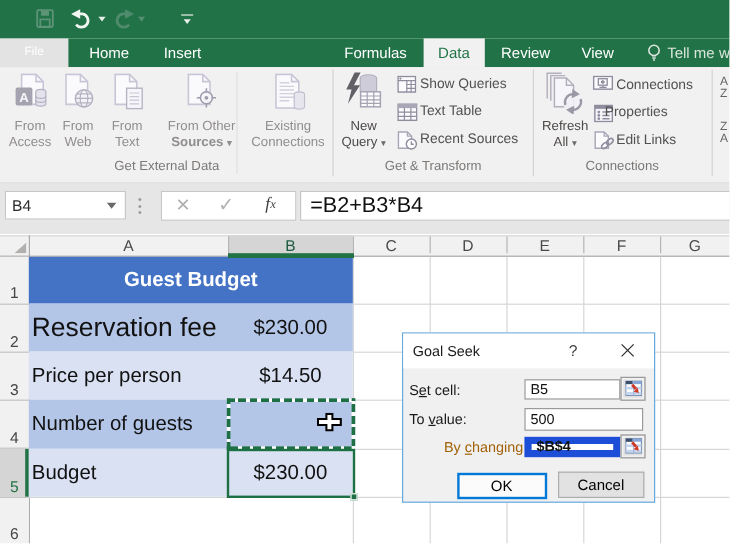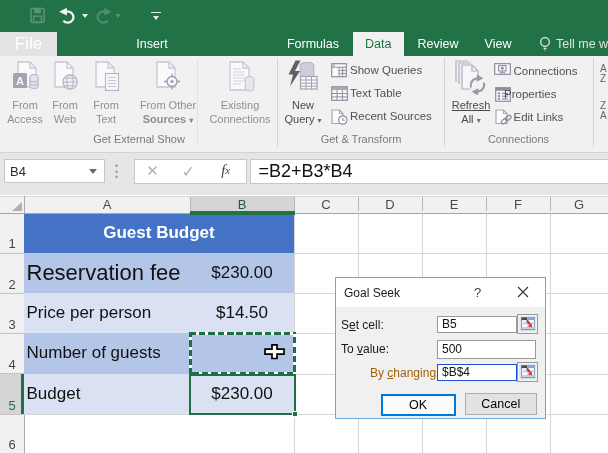--- a/index.html
+++ b/index.html
@@ -25,22 +25,23 @@
 <svg class="ab" style="left:93px;top:7px" width="20" height="17" viewBox="0 0 20 17">
 <path d="M13.8 4.6 h-4.6 A 5.6 5.6 0 1 0 14.6 13.6" fill="none" stroke="#4f8b6c" stroke-width="2.3"></path>
 <polygon points="18.8,4.7 11.2,0.8 11.2,8.6" fill="#4f8b6c"></polygon>
 </svg>
 <div class="ab" style="left:115px;top:14px;width:0;height:0;border-left:3.5px solid transparent;border-right:3.5px solid transparent;border-top:4.5px solid #558f71;"></div>
 
 <div class="ab" style="left:151px;top:11.5px;width:10px;height:1.8px;background:#e9efe9;"></div>
 <div class="ab" style="left:152.5px;top:16px;width:0;height:0;border-left:3.5px solid transparent;border-right:3.5px solid transparent;border-top:4.5px solid #e9efe9;"></div>
 
 <div class="ab" style="left:0;top:32px;width:608px;height:24px;background:#227248;"></div>
-<div class="ab ct" style="left:0;top:31.5px;width:57px;height:24px;background:#e3e3e3;color:#fff;font-size:17px;">File</div>
+<div class="ab ct" style="left:0;top:31.5px;width:57px;height:24px;background:#e3e3e3;color:#fff;font-size:10px;">File</div>
 <div class="ab" style="left:60px;top:31.5px;width:490px;height:24px;color:#fff;font-size:12.5px;">
+ <span class="ab ct" style="left:0;top:0;width:62px;height:24px;">Home</span>
  <span class="ab ct" style="left:62px;top:0;width:60px;height:24px;">Insert</span>
  <span class="ab ct" style="left:211px;top:0;width:84px;height:24px;">Formulas</span>
  <span class="ab ct" style="left:412px;top:0;width:52px;height:24px;">View</span>
  <span class="ab ct" style="left:344px;top:0;width:68px;height:24px;">Review</span>
 </div>
 <div class="ab ct" style="left:353px;top:31.5px;width:50.5px;height:24.5px;background:#f2f1f1;color:#217346;font-size:12.5px;">Data</div>
 <svg class="ab" style="left:539px;top:36px" width="12" height="16" viewBox="0 0 12 16">
 <circle cx="6" cy="6" r="4.3" fill="none" stroke="#dde7de" stroke-width="1.3"></circle>
 <path d="M4.3 10.5 h3.4 M4.6 12.3 h2.8 M5.2 14 h1.6" stroke="#dde7de" stroke-width="1.2" fill="none"></path>
 </svg>
@@ -97,21 +98,21 @@
     <span class="ab" style="left:0;top:15px;width:50px;">Access</span>
 <span class="ab" style="left:40px;top:1px;width:50px;">From</span>
     <span class="ab" style="left:40px;top:15px;width:50px;">Web</span>
 <span class="ab" style="left:81px;top:1px;width:50px;">From</span>
     <span class="ab" style="left:81px;top:15px;width:50px;">Text</span>
 <span class="ab" style="left:128px;top:1px;width:80px;">From Other</span>
     <span class="ab" style="left:128px;top:15px;width:80px;font-weight:bold;">Sources <span style="font-size:8px;">▾</span></span>
 <span class="ab" style="left:205px;top:1px;width:70px;">Existing</span>
     <span class="ab" style="left:205px;top:15px;width:70px;">Connections</span>
 </div>
-<div class="ab ct" style="left:0;top:131px;width:278px;height:15px;font-size:11px;color:#7b7977;">Get External Show</div>
+<div class="ab ct" style="left:0;top:131px;width:278px;height:15px;font-size:11px;color:#7b7977;">Get External Data</div>
 
 <svg class="ab" style="left:287px;top:60px" width="33" height="36" viewBox="0 0 33 36">
 <ellipse cx="20" cy="5" rx="6.8" ry="2.7" fill="#cfccd9" stroke="#b2afbe" stroke-width="1"></ellipse>
 <path d="M13.2 5 v11 a6.8 2.7 0 0 0 13.6 0 v-11" fill="#cfccd9" stroke="#b2afbe" stroke-width="1"></path>
 <polygon points="8.5,0.5 1.5,14.5 6,14.5 3,26.5 13,11 8,11 13.5,0.5" fill="#606066"></polygon>
 <rect x="13.5" y="16.5" width="16.5" height="12.5" fill="#fbfbfd" stroke="#a5a2b2" stroke-width="1.2"></rect>
 <path d="M13.5 20 h16.5 M13.5 23.2 h16.5 M13.5 26.2 h16.5 M19 16.5 v12.5 M24.5 16.5 v12.5" stroke="#a5a2b2" stroke-width="1" fill="none"></path>
 </svg>
 <div class="ab" style="left:268px;top:99px;width:70px;font-size:11px;color:#4c4a48;text-align:center;">New</div>
 <div class="ab" style="left:268px;top:113px;width:70px;font-size:11px;color:#4c4a48;text-align:center;">Query <span style="font-size:8px;color:#6a6a6a;">▾</span></div>
@@ -141,21 +142,21 @@
 <path d="M1 22 v-21 h12" fill="none" stroke="#b2afbc" stroke-width="1.2"></path>
 <path d="M4 24 v-21 h12" fill="none" stroke="#b2afbc" stroke-width="1.2"></path>
 <path d="M7 5 h10 l6 6 v18 h-16 z" fill="#f6f5f9" stroke="#b2afbc" stroke-width="1.2"></path>
 <path d="M17 5 v6 h6" fill="none" stroke="#b2afbc" stroke-width="1.2"></path>
 <circle cx="22.5" cy="25" r="8.6" fill="#f2f1f5" opacity="0.9"></circle>
 <path d="M16.2 27.5 a6.7 6.7 0 0 1 6.3 -9" fill="none" stroke="#9b99a5" stroke-width="1.9"></path>
 <polygon points="22,14.2 28.3,18.6 21.5,21.8" fill="#9b99a5"></polygon>
 <path d="M28.8 22.5 a6.7 6.7 0 0 1 -6.3 9" fill="none" stroke="#9b99a5" stroke-width="1.9"></path>
 <polygon points="23,35.8 16.7,31.4 23.5,28.2" fill="#9b99a5"></polygon>
 </svg>
-<div class="ab" style="left:436px;top:99px;width:70px;font-size:11px;color:#4c4a48;text-align:center;text-decoration:underline;">Refresh</div>
+<div class="ab" style="left:436px;top:99px;width:70px;font-size:11px;color:#4c4a48;text-align:center;">Refresh</div>
 <div class="ab" style="left:436px;top:113px;width:70px;font-size:11px;color:#4c4a48;text-align:center;">All <span style="font-size:8px;color:#6a6a6a;">▾</span></div>
 <svg class="ab" style="left:494px;top:63px" width="17" height="14" viewBox="0 0 17 14">
 <rect x="0.7" y="0.7" width="15.6" height="10.6" fill="#fbfbfd" stroke="#8f8c9e" stroke-width="1.2"></rect>
 <rect x="4.6" y="2.6" width="7.4" height="5.4" fill="none" stroke="#8f8c9e" stroke-width="1.1"></rect>
 <path d="M8.3 3.8 v3 M6.8 5.3 h3" stroke="#8f8c9e" stroke-width="1.6" fill="none"></path>
 <path d="M8.5 8.4 v1.4 M5.5 9.8 h6" stroke="#8f8c9e" stroke-width="1.1" fill="none"></path>
 </svg>
 <div class="ab cl" style="left:513.5px;top:64px;height:14px;font-size:11.5px;color:#515151;">Connections</div>
 <svg class="ab" style="left:495px;top:86.5px" width="16" height="15" viewBox="0 0 16 15">
 <rect x="0.7" y="0.7" width="14.6" height="13.6" fill="#f5f4f8" stroke="#8f8c9e" stroke-width="1.2"></rect>
@@ -294,21 +295,21 @@
     <span>S<span style="text-decoration:underline;">e</span>t cell:</span>
   </div>
 <div class="ab cl" style="left:341px;top:339.5px;height:18.5px;font-size:12px;color:#1a1a1a;">
     <span>To <span style="text-decoration:underline;">v</span>alue:</span>
   </div>
 <div class="ab cl" style="left:341px;top:363.5px;height:18px;font-size:12px;color:#a16207;margin-left:29px;">
     <span>By <span style="text-decoration:underline;">c</span>hanging cell:</span>
   </div>
 <div class="ab cl" style="left:437px;top:315.5px;width:79.5px;height:17.5px;background:#fff;border:1px solid #999;font-size:12px;color:#111;padding-left:4px;">B5</div>
 <div class="ab cl" style="left:437px;top:339.5px;width:99px;height:19px;background:#fff;border:1px solid #999;font-size:12px;color:#111;padding-left:4px;">500</div>
-<div class="ab cl" style="left:437px;top:363.5px;width:79.5px;height:17.5px;background:#fff;border:1px solid #1d4ed8;font-size:12px;color:#111;padding-left:4px;">$B$4</div>
+<div class="ab cl" style="left:437px;top:363.5px;width:79.5px;height:17.5px;background:#fff;border:6px solid #1d4ed8;font-size:12px;color:#111;padding-left:4px;font-weight:bold;">$B$4</div>
 <div class="ab" style="left:517px;top:314px;width:20.5px;height:20px;background:#e0e0e0;border:1px solid #999;box-shadow:inset 0 0 0 1.5px #f2f2f2;"></div>
 <svg class="ab" style="left:520.5px;top:317px" width="14" height="14" viewBox="0 0 14 14">
 <rect x="0.5" y="0.5" width="13" height="12" fill="#fff" stroke="#7a94b8" stroke-width="1"></rect>
 <rect x="0.5" y="0.5" width="13" height="2.6" fill="#87a7d8"></rect>
 <rect x="0.5" y="0.5" width="5.5" height="2.6" fill="#3e4d66"></rect>
 <rect x="0.5" y="5.3" width="13" height="2.2" fill="#c3d4ee"></rect>
 <rect x="0.5" y="9.7" width="13" height="2.2" fill="#c3d4ee"></rect>
 <path d="M7 0.5 v12" stroke="#9db4d6" stroke-width="0.8"></path>
 <path d="M5.8 3.6 L9 7.2" stroke="#cf3a28" stroke-width="2.4"></path>
 <polygon points="11.4,10.6 6.9,9.4 10.4,6.2" fill="#cf3a28"></polygon>

